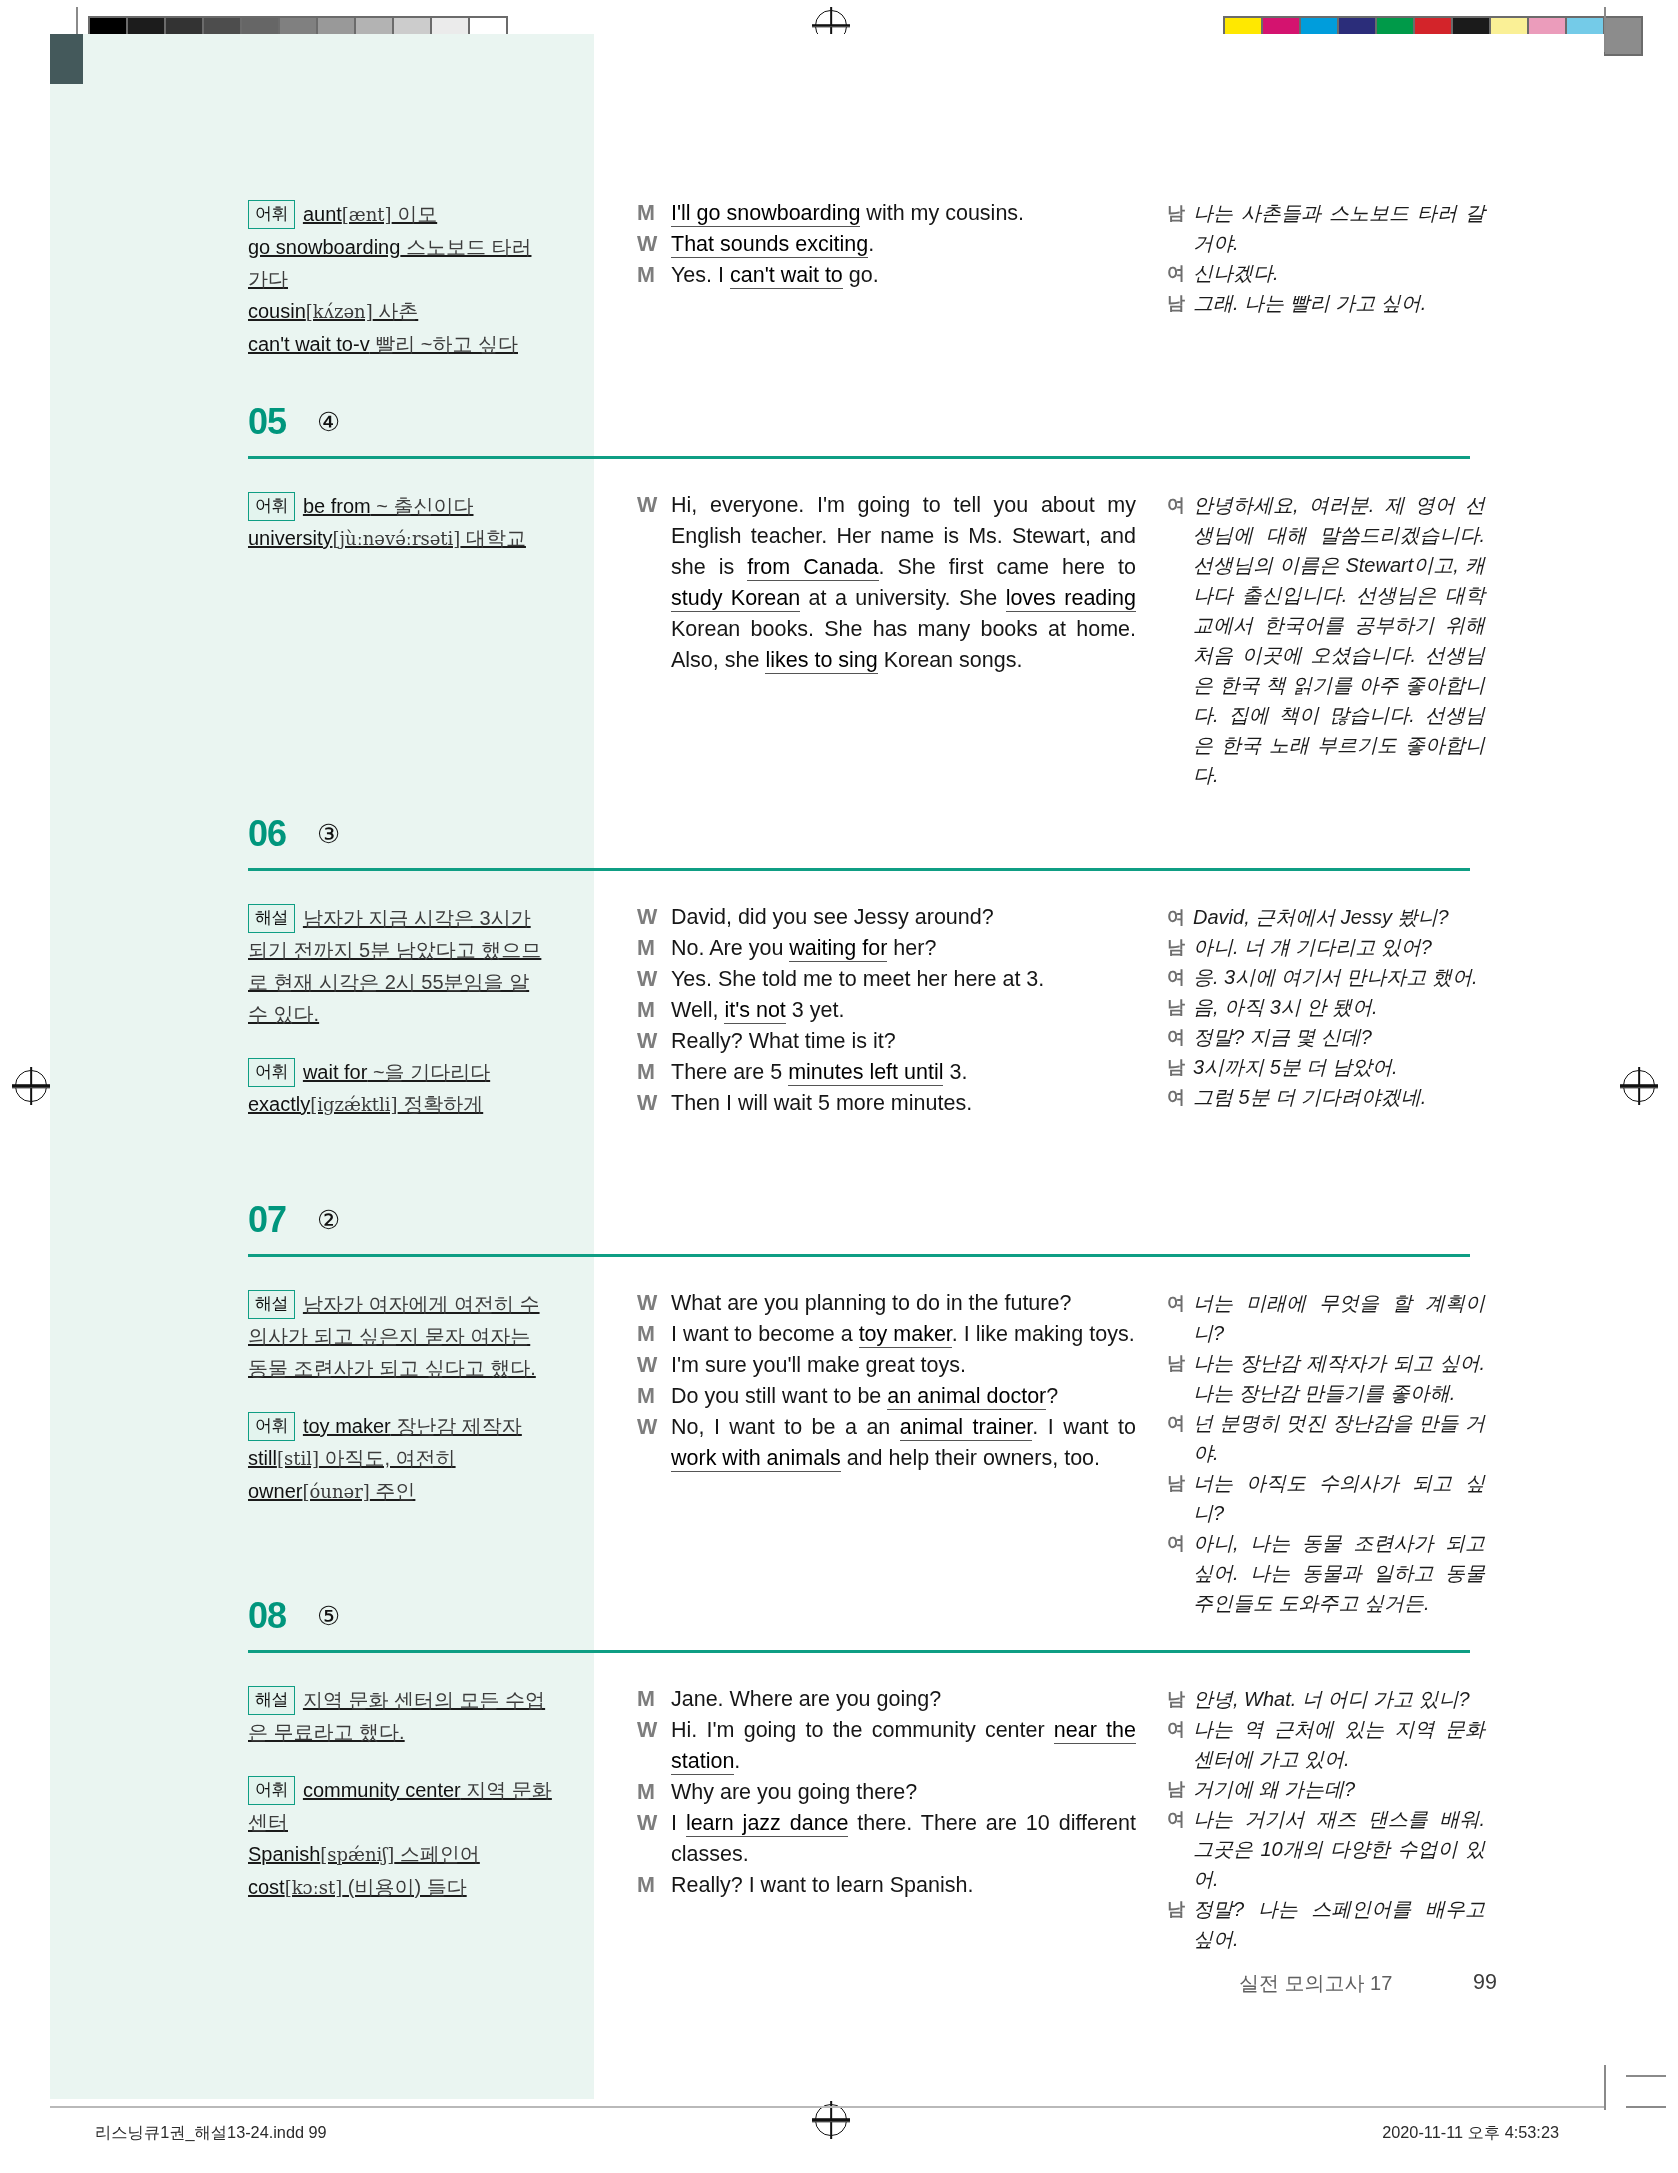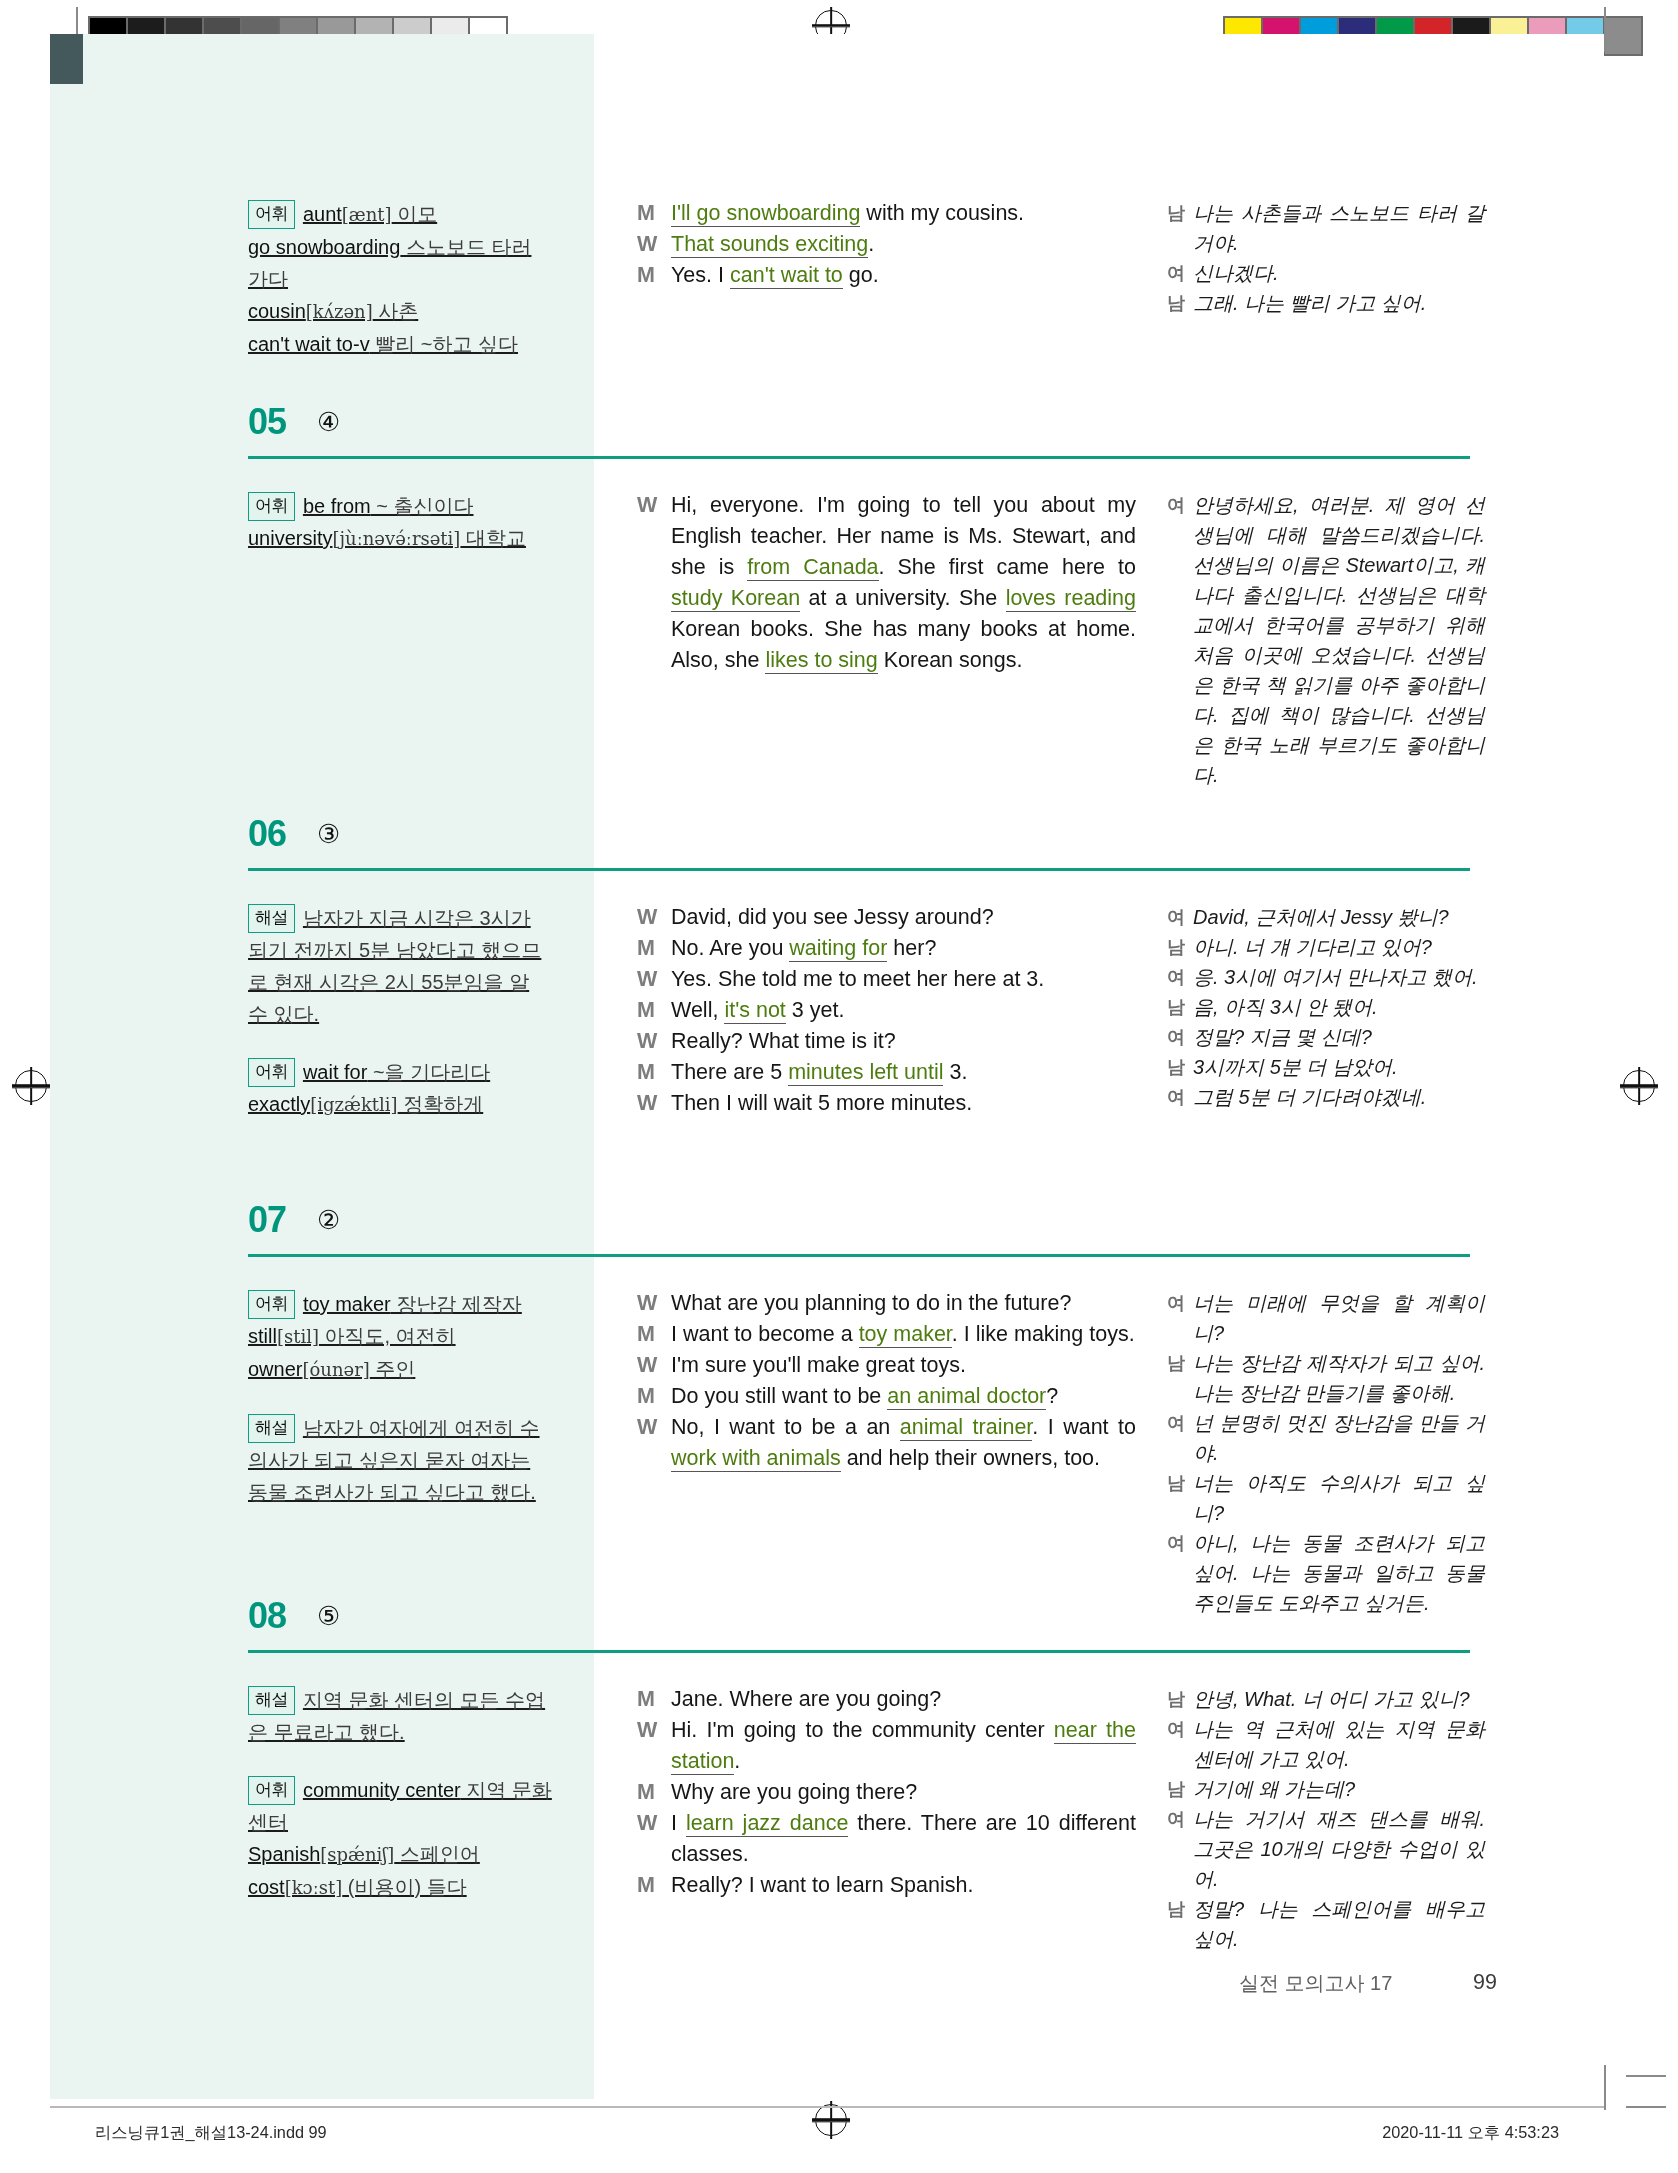--- a/index.html
+++ b/index.html
@@ -60,21 +60,21 @@
   .ann-block .en{font-weight:500;color:#111;}
   .ipa{font-family:"DejaVu Serif",serif;font-size:18px;color:#3a3a3a;}
   .kr{color:#3c3c3c;}
 
   
   .script-col{position:absolute;left:637px;width:499px;font-size:21.5px;line-height:31px;color:#161616;}
   .line{display:flex;align-items:flex-start;margin-bottom:0px;}
   .spk{width:34px;flex:0 0 34px;font-weight:bold;color:#7d7d7d;font-size:21.5px;line-height:31px;}
   .utt{flex:1;text-align:justify;text-justify:inter-word;}
   .line.just .utt{text-align:justify;}
-  .hl{color:#4d7c0f;border-bottom:1.3px solid #555;padding-bottom:0.9px;}
+  .hl{color:#000000;border-bottom:1.3px solid #555;padding-bottom:0.9px;}
 
   
   .trans-col{position:absolute;left:1167px;width:318px;font-size:20px;line-height:30px;color:#1b1b1b;}
   .tline{display:flex;align-items:flex-start;}
   .tspk{width:26px;flex:0 0 26px;font-weight:bold;color:#6e6e6e;font-size:18px;line-height:30px;}
   .ttxt{flex:1;text-align:justify;text-justify:inter-word;font-style:italic;}
 
   
   #page-footer{position:absolute;left:1239px;top:1970px;width:258px;display:flex;justify-content:space-between;
     font-size:20px;color:#606060;}
@@ -275,22 +275,22 @@
         </div>
       </div>
     </div>
     <div class="qblock" style="top: 1202px;">
       <div class="q-head">
         <div class="q-num">07</div>
         <div class="q-ans">②</div>
       </div>
       <div class="q-rule" style="top: 52px;"></div>
       <div class="ann-col" style="top: 86px;">
+        <div class="ann-block"><span class="tag">해설</span><span class="kr">남자가 여자에게 여전히 수의사가 되고 싶은지 묻자 여자는 동물 조련사가 되고 싶다고 했다.</span></div>
         <div class="ann-block"><span class="tag">어휘</span><span><span class="en">toy maker</span><span class="kr"> 장난감 제작자</span></span><br><span><span class="en">still</span><span class="ipa">[stil]</span><span class="kr"> 아직도, 여전히</span></span><br><span><span class="en">owner</span><span class="ipa">[óunər]</span><span class="kr"> 주인</span></span></div>
-        <div class="ann-block"><span class="tag">해설</span><span class="kr">남자가 여자에게 여전히 수의사가 되고 싶은지 묻자 여자는 동물 조련사가 되고 싶다고 했다.</span></div>
       </div>
       <div class="script-col" style="top: 86px;">
         <div class="line">
           <div class="spk">W</div>
           <div class="utt"><span>What are you planning to do in the future?</span></div>
         </div>
         <div class="line just">
           <div class="spk">M</div>
           <div class="utt"><span>I want to become a </span><span class="hl">toy maker</span><span>. I like making toys.</span></div>
         </div>

